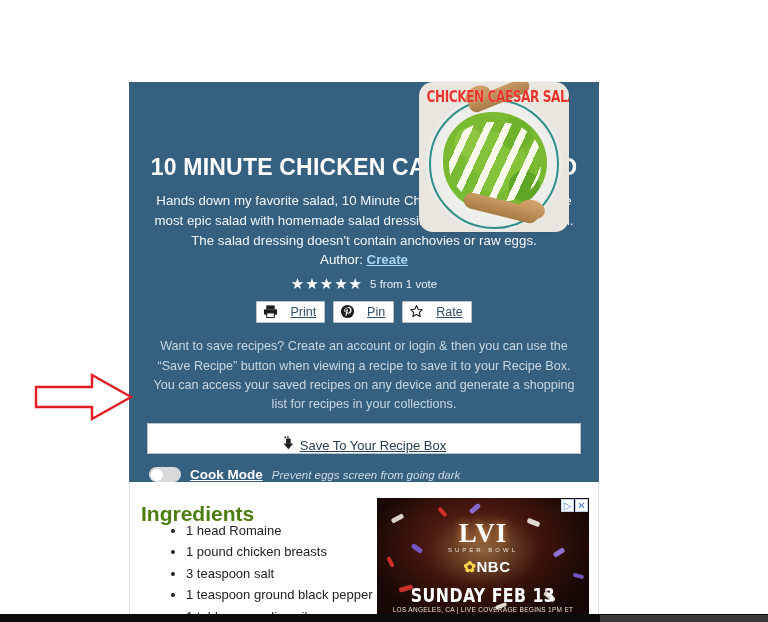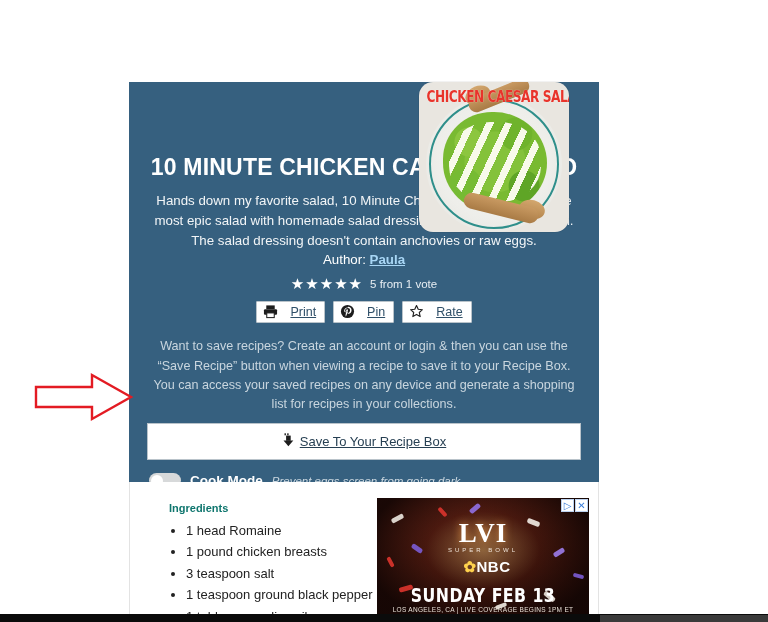--- a/index.html
+++ b/index.html
@@ -132,22 +132,22 @@
     line-height:1.52;
     color:#c9d6df;
     padding:0 4px;
     text-align:center;
   }
 
   #save-button {
     margin:9px 0 0 0;
     background:#ffffff;
     border:1px solid #b9c3ca;
-    height:37px;
-    display:flex; align-items:center; justify-content:center; gap:5px;
+    height:31px;
+    display:flex; align-items:flex-end; justify-content:center; gap:5px;
     color:#263f52; font-size:13px; cursor:pointer;
   }
   #save-button .lbl { text-decoration:underline; }
 
   #cookmode-row {
     margin-top:13px;
     display:flex; align-items:center; gap:9px;
     padding-left:2px;
   }
   #cookmode-toggle {
@@ -186,21 +186,21 @@
     position:absolute;
     left:129px; top:482px;
     width:470px; height:140px;
     background:#ffffff;
     border:1px solid #e3e3e3;
     border-top:none;
     overflow:hidden;
   }
   #ingredients-heading {
     position:absolute; left:11px; top:20px;
-    font-size:11px; font-weight:bold; color:#0f766e;margin-left:28px;
+    font-size:21px; font-weight:bold; color:#4d7c0f;
   }
   #ingredients-list {
     position:absolute; left:30px; top:40px;
     list-style:disc; font-size:13px; color:#222; line-height:1.38;
     padding-left:14px;
   }
   #ingredients-list li { margin-bottom:3.5px;margin-left:12px; }
 
   
   #ad-banner {
@@ -270,21 +270,21 @@
 <div id="recipe-card">
 
   <div id="card-body">
 
     <div id="recipe-title">10 MINUTE CHICKEN CAESAR SALAD</div>
 
     <div id="recipe-summary">Hands down my favorite salad, 10 Minute Chicken Caesar Salad is the most epic salad with homemade salad dressing and seasoned chicken. The salad dressing doesn't contain anchovies or raw eggs.</div>
 
     <div id="author-line">
       <span>Author:</span>
-      <a id="author-link" href="#">Paula</a>
+      <a id="author-link" href="#">Create</a>
     </div>
 
     <div id="rating-row">
       <span id="stars">★★★★★</span>
       <span id="rating-text">5 from 1 vote</span>
     </div>
 
     <div id="action-buttons">
 
       <div class="act-btn">

